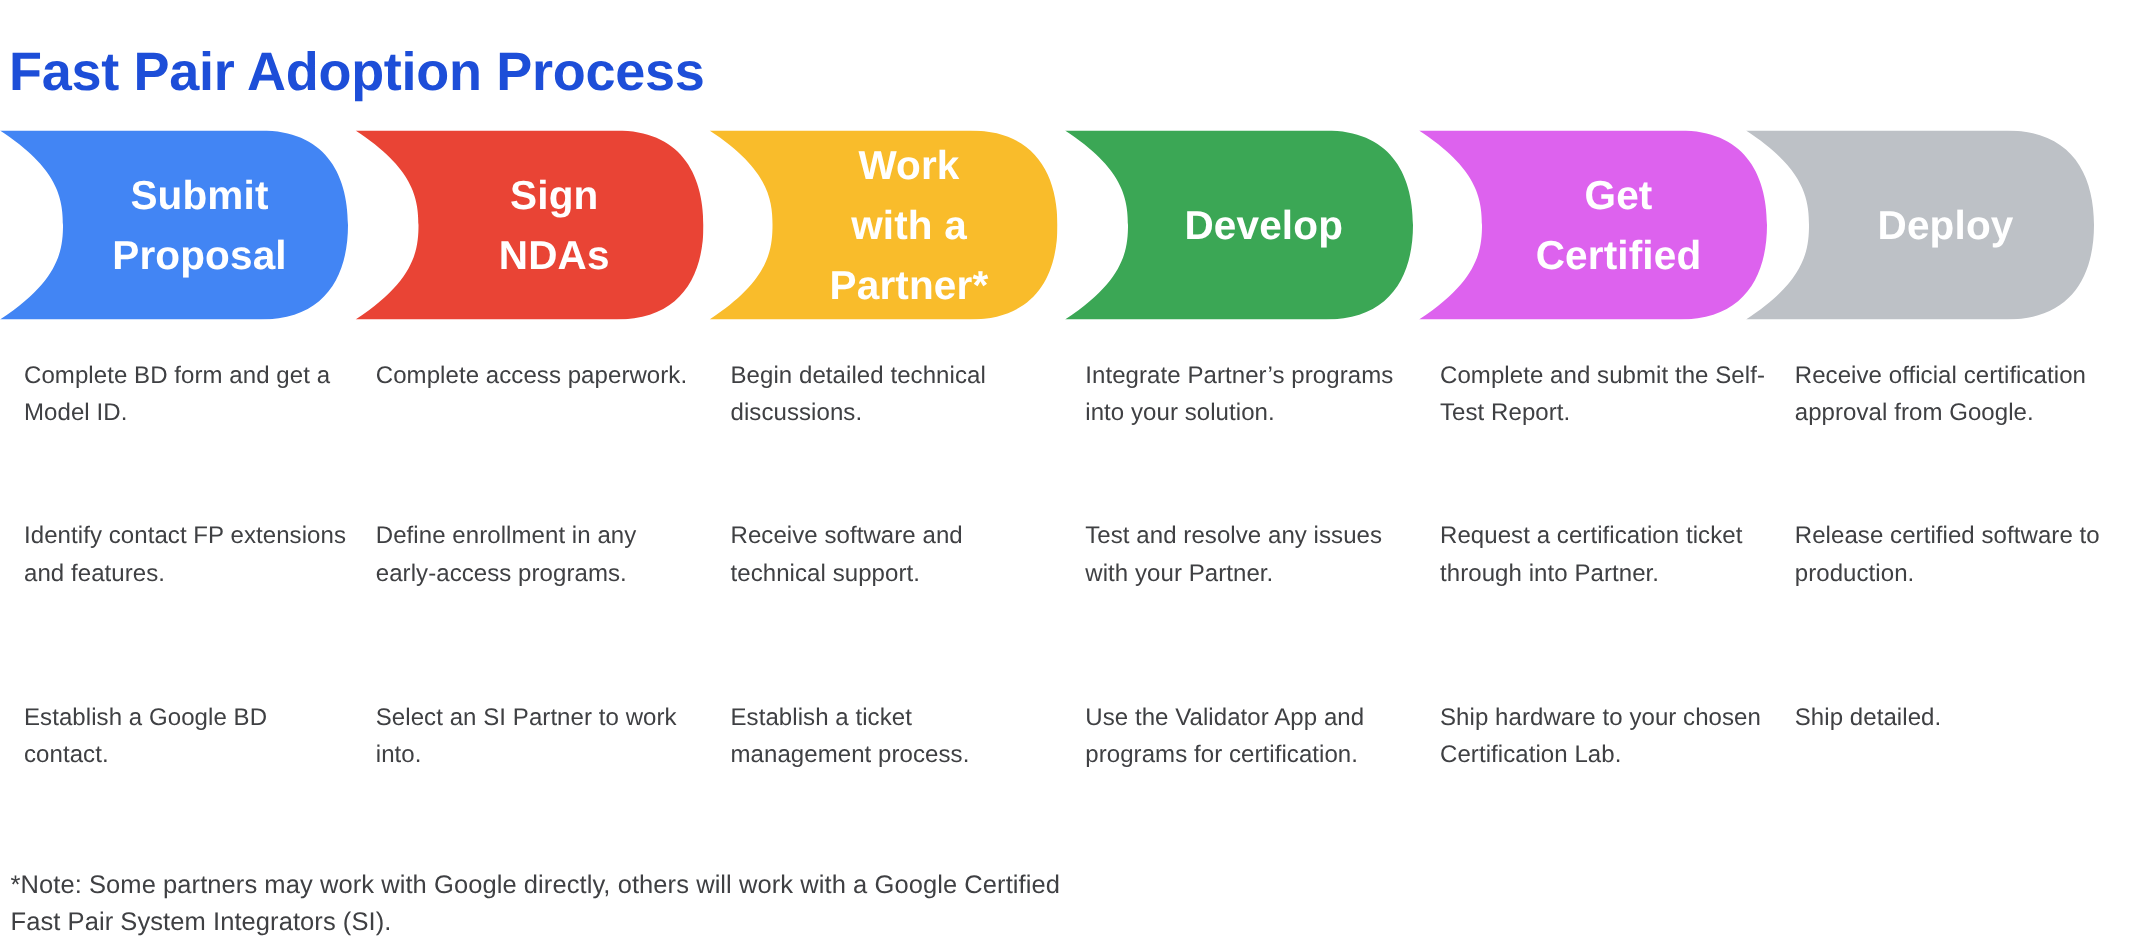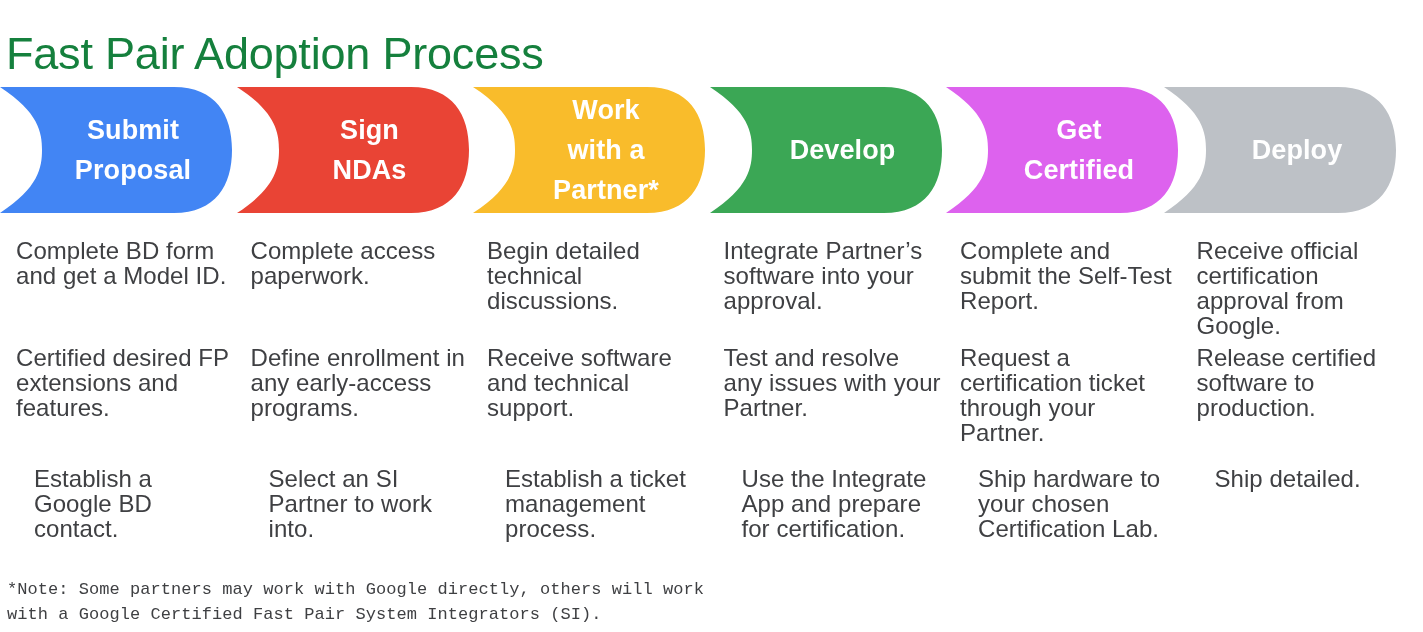--- a/index.html
+++ b/index.html
@@ -19,24 +19,24 @@
     height: 632px;
     background: #ffffff;
     overflow: hidden;
   }
 
   
   #page-title {
     position: absolute;
     left: 6px;
     top: -6px;
-    font-size: 45px;
-    font-weight: 400;
+    font-size: 36px;
+    font-weight: 700;
     letter-spacing: -0.2px;
-    color: #15803d;
+    color: #1d4ed8;
     line-height: 60px;
     white-space: nowrap;
   }
 
   
   #chevron-band {
     position: absolute;
     left: 0;
     top: 87px;
     width: 1253px;
@@ -82,40 +82,39 @@
     top: 238px;
     width: 1423px;
     height: 320px;
   }
   .column {
     position: absolute;
     top: 0;
     width: 218px;
   }
   .bullet {
-    font-size: 24px;
+    font-size: 16px;
     line-height: 25px;
     color: #3f4043;
     letter-spacing: 0.05px;
   }
   .bullet.b0 { position: absolute; top: 0px; }
   .bullet.b1 { position: absolute; top: 107px; }
-  .bullet.b2 { position: absolute; top: 228px; margin-left: 18px; }
+  .bullet.b2 { position: absolute; top: 228px; }
 
   
   #footnote {
     position: absolute;
     left: 7px;
     top: 577px;
     width: 720px;
     font-size: 17px;
     line-height: 25px;
     color: #3f4043;
     letter-spacing: 0.05px;
-    font-family: Liberation Mono, monospace;
   }
 </style>
 </head>
 <body>
 
 <div id="page">
 
   <h1 id="page-title">Fast Pair Adoption Process</h1>
 
   <div id="chevron-band">
@@ -170,41 +169,41 @@
         </svg>
         <div class="chevron-label shift">
           <span class="ln">Deploy</span>
         </div>
       </div>
     </div>
 
   <div id="columns">
       <div class="column" style="left: 16px;">
         <div class="bullet b0">Complete BD form and get a Model ID.</div>
-        <div class="bullet b1">Certified desired FP extensions and features.</div>
+        <div class="bullet b1">Identify contact FP extensions and features.</div>
         <div class="bullet b2">Establish a Google BD contact.</div>
       </div>
       <div class="column" style="left: 250.5px;">
         <div class="bullet b0">Complete access paperwork.</div>
         <div class="bullet b1">Define enrollment in any early-access programs.</div>
         <div class="bullet b2">Select an SI Partner to work into.</div>
       </div>
       <div class="column" style="left: 487px;">
         <div class="bullet b0">Begin detailed technical discussions.</div>
         <div class="bullet b1">Receive software and technical support.</div>
         <div class="bullet b2">Establish a ticket management process.</div>
       </div>
       <div class="column" style="left: 723.5px;">
-        <div class="bullet b0">Integrate Partner’s software into your approval.</div>
+        <div class="bullet b0">Integrate Partner’s programs into your solution.</div>
         <div class="bullet b1">Test and resolve any issues with your Partner.</div>
-        <div class="bullet b2">Use the Integrate App and prepare for certification.</div>
+        <div class="bullet b2">Use the Validator App and programs for certification.</div>
       </div>
       <div class="column" style="left: 960px;">
         <div class="bullet b0">Complete and submit the Self-Test Report.</div>
-        <div class="bullet b1">Request a certification ticket through your Partner.</div>
+        <div class="bullet b1">Request a certification ticket through into Partner.</div>
         <div class="bullet b2">Ship hardware to your chosen Certification Lab.</div>
       </div>
       <div class="column" style="left: 1196.5px;">
         <div class="bullet b0">Receive official certification approval from Google.</div>
         <div class="bullet b1">Release certified software to production.</div>
         <div class="bullet b2">Ship detailed.</div>
       </div>
     </div>
 
   <div id="footnote">*Note: Some partners may work with Google directly, others will work with a Google Certified Fast Pair System Integrators (SI).</div>

